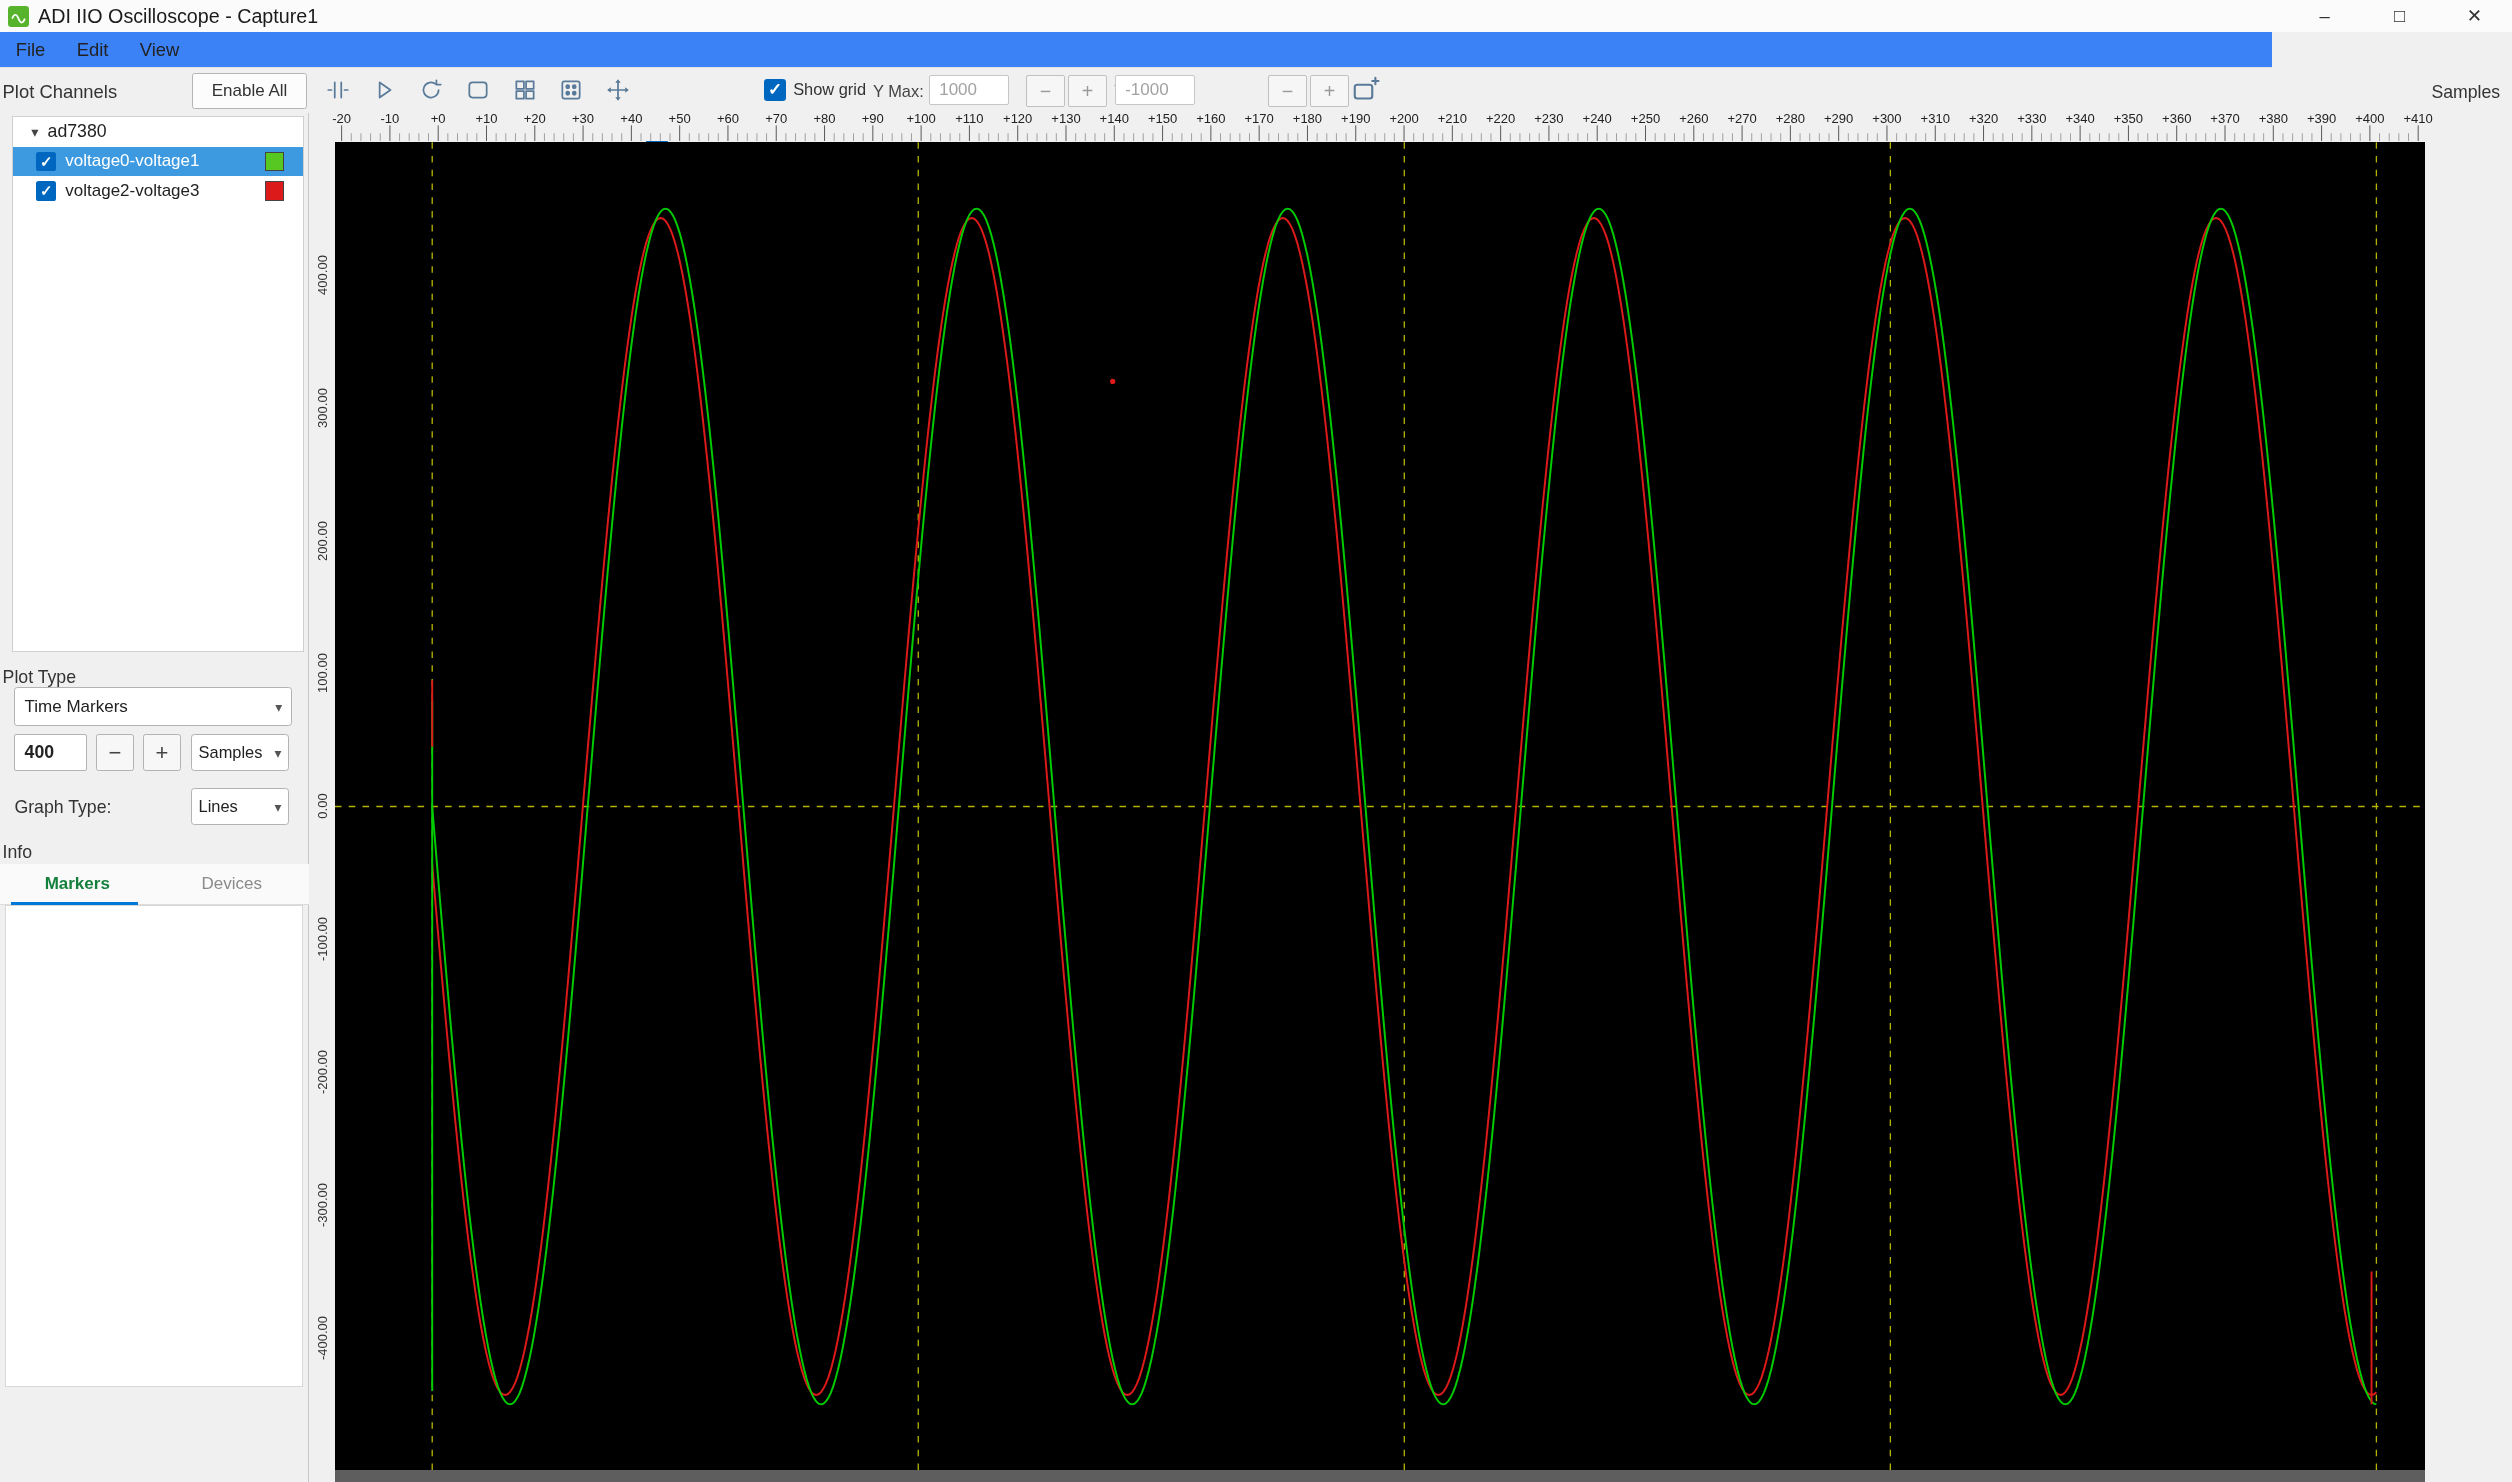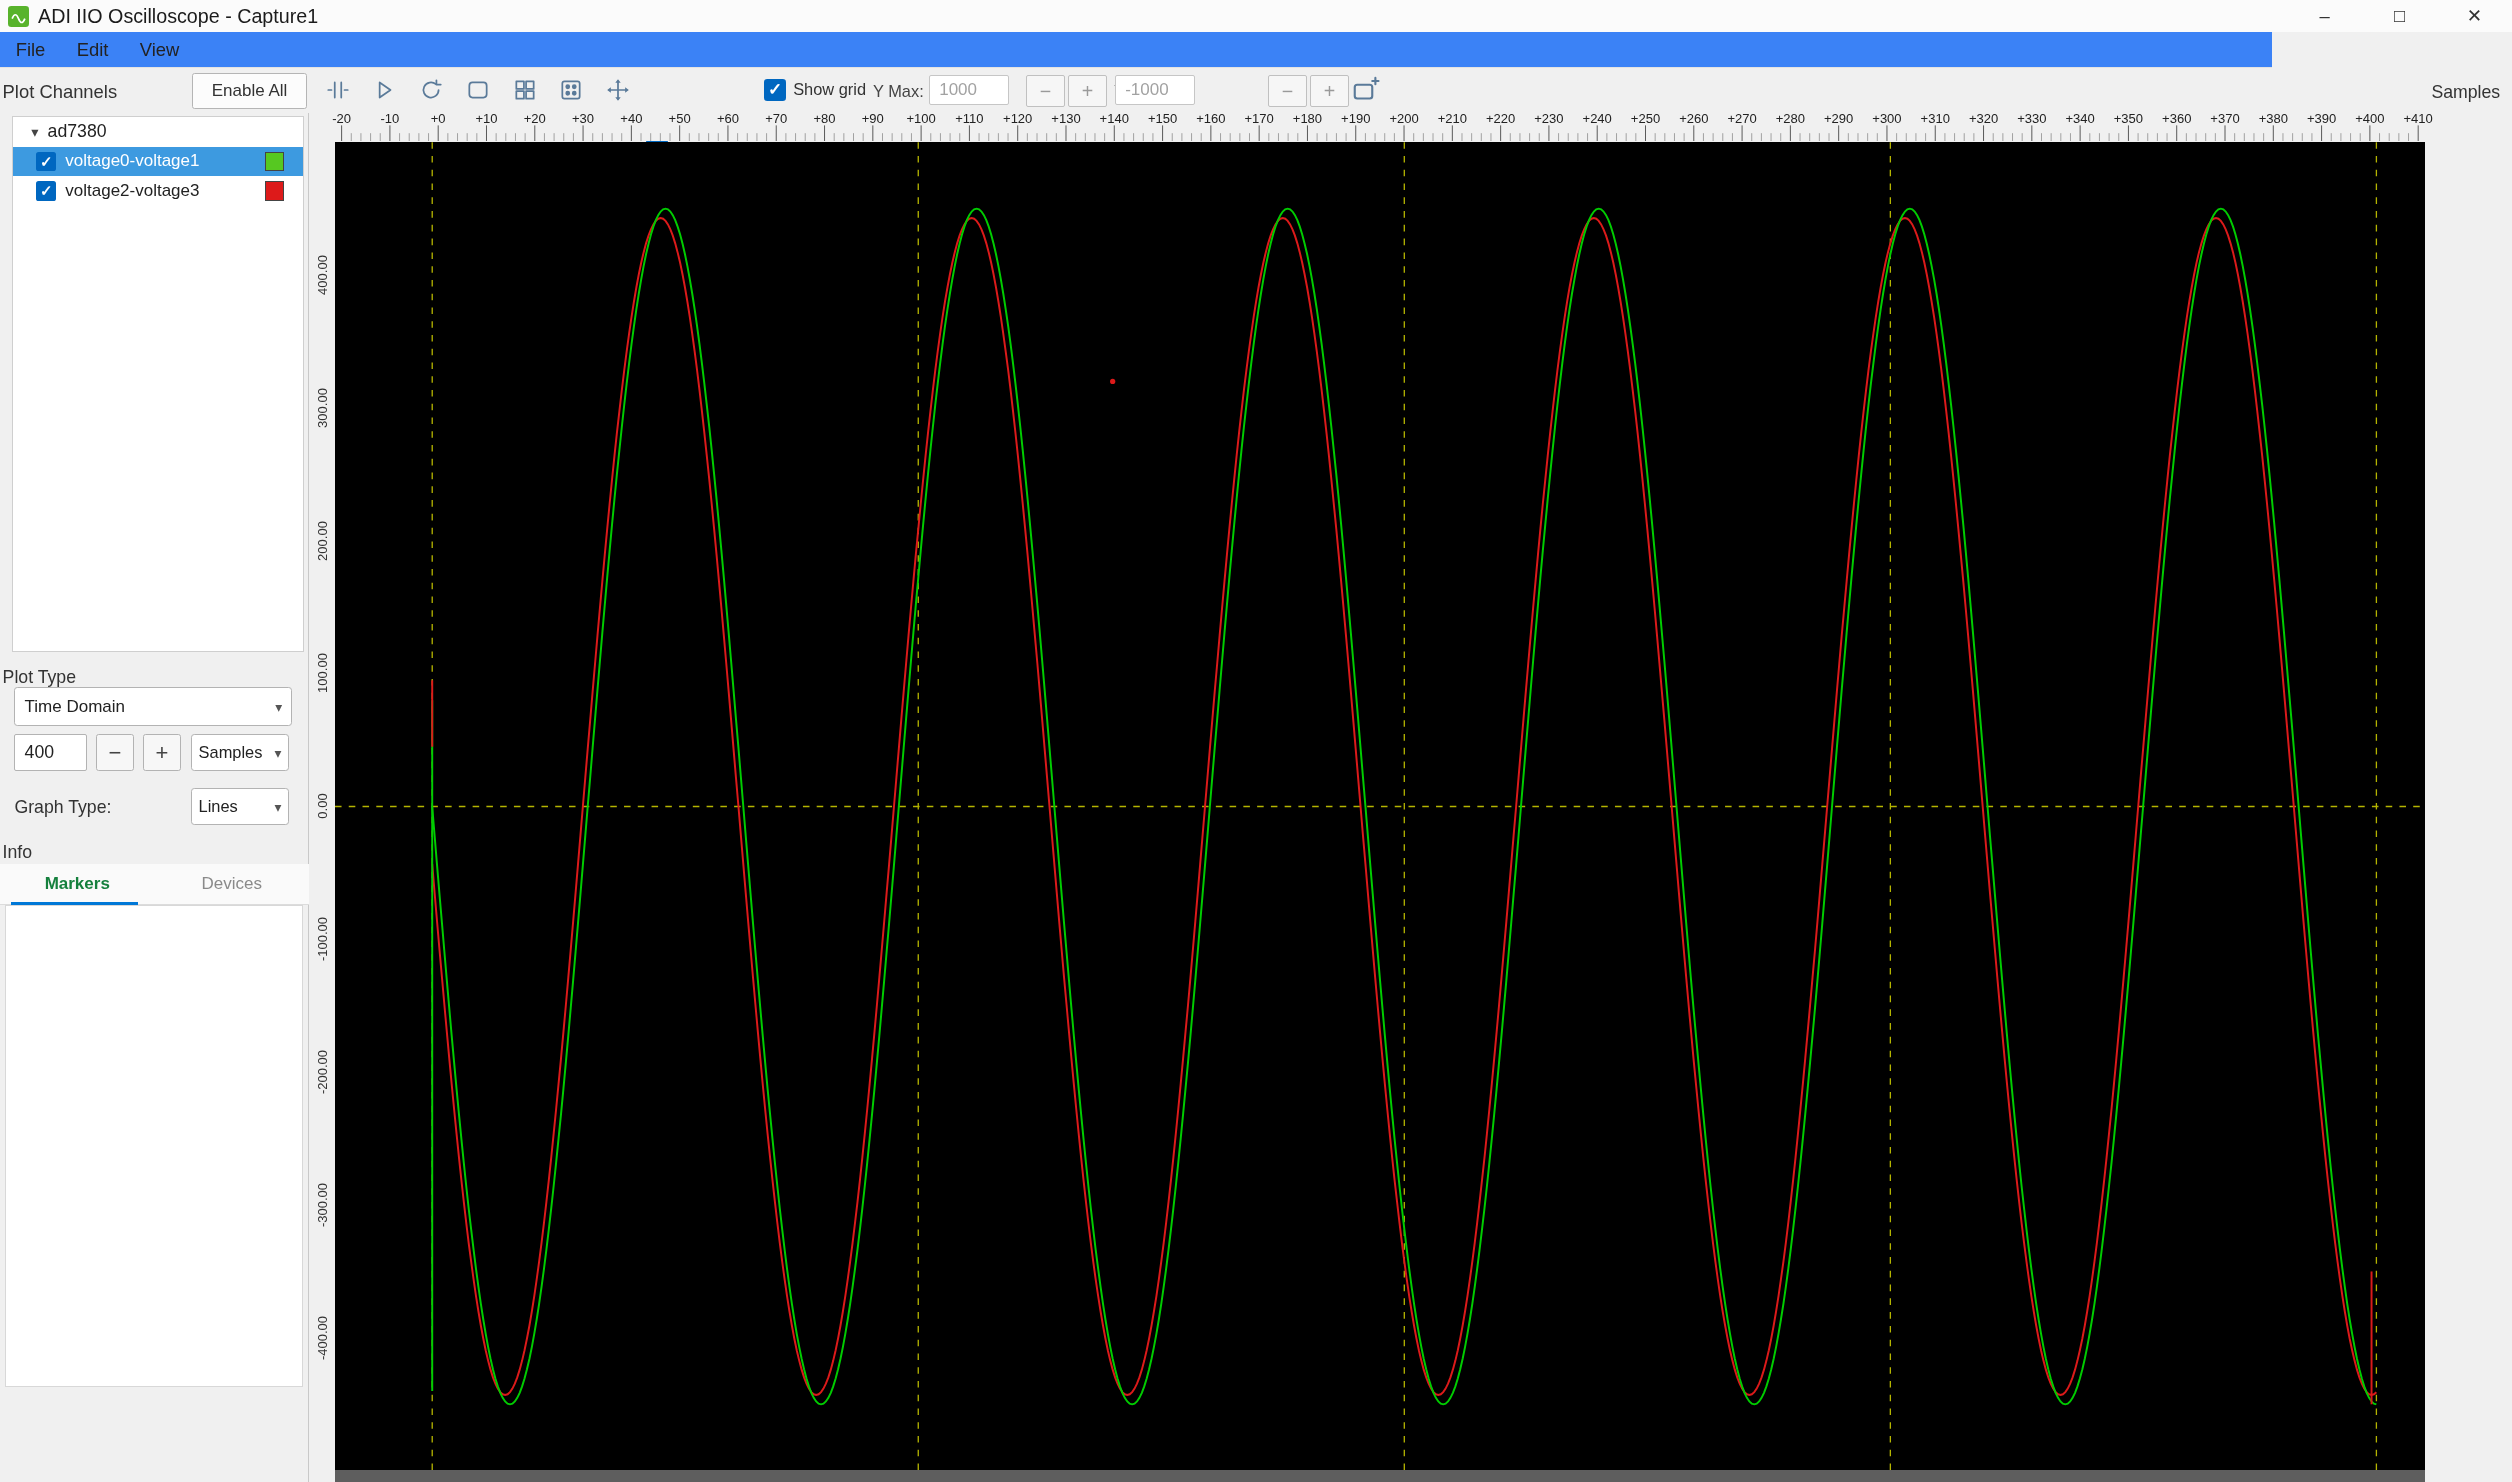--- a/index.html
+++ b/index.html
@@ -40,21 +40,21 @@
   .dev-row{height:30px;display:flex;align-items:center;padding-left:18.4px;font-size:17.7px;color:#222;gap:9.2px;}
   .expander{font-size:14.4px;color:#444;}
   .ch-row{height:29.5px;display:flex;align-items:center;padding-left:23.6px;position:relative;font-size:17px;color:#222;}
   .ch-row.selected{background:#3d9ae0;color:#fff;}
   .cbx{width:19.7px;height:19.7px;background:#0067c0;border-radius:2.6px;display:flex;align-items:center;justify-content:center;margin-right:9.2px;flex:0 0 auto;}
   .cbx::after{content:"✓";color:#fff;font-size:15px;font-weight:bold;line-height:1;}
   .swatch{position:absolute;right:18.4px;width:19.7px;height:19.7px;border:1.3px solid #444;box-sizing:border-box;}
   .sb-label{position:absolute;left:2.6px;font-size:17.7px;color:#333;}
   .combo{position:absolute;background:#fff;border:0.7px solid #b3b3b3;border-radius:3.3px;display:flex;align-items:center;justify-content:space-between;padding:0 9.2px;box-sizing:border-box;font-size:17px;color:#222;}
   .combo .arrow{font-size:13.8px;color:#555;margin-left:5.2px;}
-  .field{position:absolute;background:#fff;border:0.7px solid #b3b3b3;border-radius:2px;display:flex;align-items:center;padding-left:9.2px;box-sizing:border-box;font-size:17.7px;color:#222;}
+  .field{position:absolute;background:#fff;border:0.7px solid #b3b3b3;border-radius:2px;display:flex;align-items:center;padding-left:9.2px;box-sizing:border-box;font-size:17.7px;color:#222;font-weight:bold;}
   .sb-spin{position:absolute;width:38px;height:37px;background:#f7f7f7;border:0.7px solid #b3b3b3;border-radius:2.6px;color:#444;font-size:22px;display:flex;align-items:center;justify-content:center;box-sizing:border-box;}
   .tabs{position:absolute;left:0;top:751px;width:309px;height:41px;background:#fafafa;border-bottom:1.3px solid #dcdcdc;display:flex;box-sizing:border-box;}
   .tab{width:155px;display:flex;align-items:center;justify-content:center;font-size:17px;color:#8a8a8a;position:relative;}
   .tab.active{color:#15803d;font-weight:bold;}
   .tab.active::after{content:"";position:absolute;left:10.5px;right:17px;bottom:-1.3px;height:3.3px;background:#0078d7;}
   .markers-panel{position:absolute;left:5.2px;top:792px;width:298px;height:482px;background:#fff;border:0.7px solid #d8d8d8;box-sizing:border-box;}
   .logo{position:absolute;left:19.7px;top:1282px;display:flex;align-items:center;gap:13px;}
   .logo-text{font-size:31px;font-weight:800;line-height:1.0;letter-spacing:-0.7px;color:#050505;}
   
   .ruler{position:absolute;left:309px;top:113px;width:2203px;height:28px;background:#f0f0f0;overflow:hidden;}
@@ -183,21 +183,21 @@
     </div>
     <div class="ch-row">
       <span class="cbx"></span>
       <span>voltage2-voltage3</span>
       <span class="swatch" style="background: rgb(221, 26, 26);"></span>
     </div>
   </div>
 
   <div class="sb-label" style="top:554px;">Plot Type</div>
   <div class="combo" style="left:14.4px;top:574px;width:278px;height:39px;">
-    <span>Time Domain</span>
+    <span>Time Markers</span>
     <span class="arrow">▾</span>
   </div>
 
   <div class="field" style="left:14.4px;top:621px;width:73px;height:37px;">400</div>
   <div class="sb-spin" style="left:96px;top:621px;">−</div>
   <div class="sb-spin" style="left:143px;top:621px;">+</div>
   <div class="combo" style="left:191px;top:621px;width:98px;height:37px;font-size:16.4px;padding:0 6.6px;">
     <span>Samples</span>
     <span class="arrow">▾</span>
   </div>

